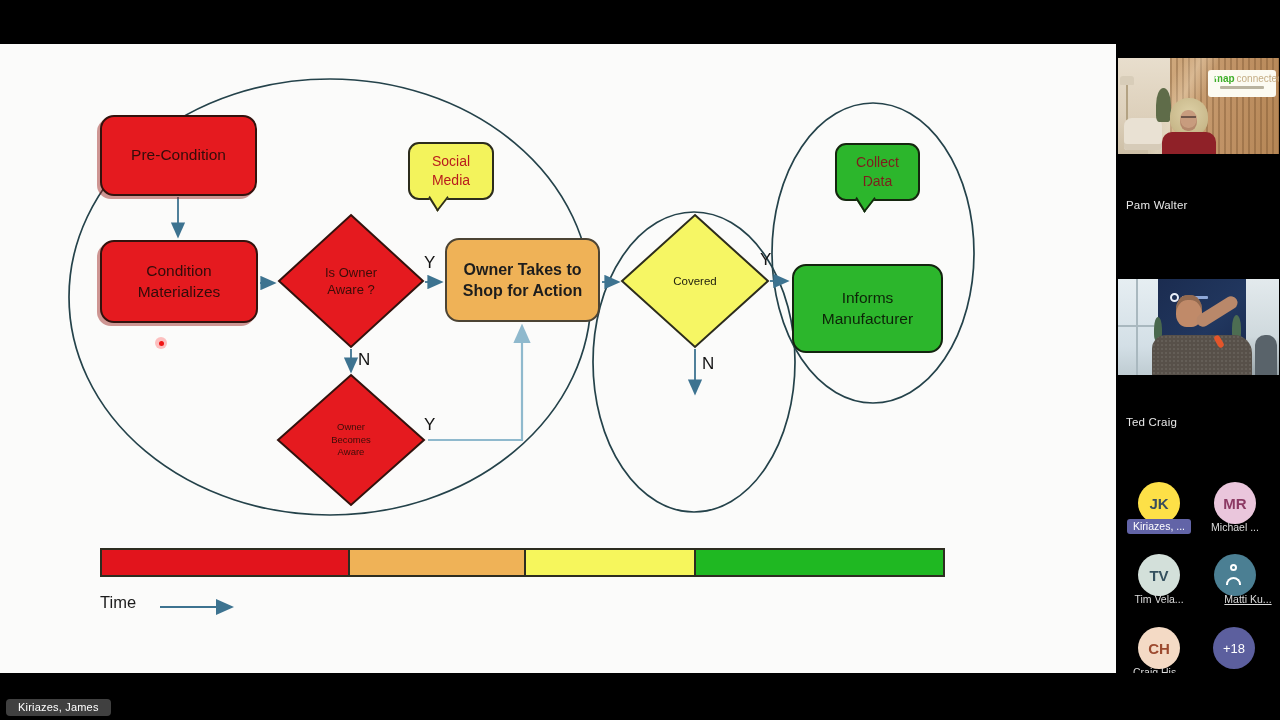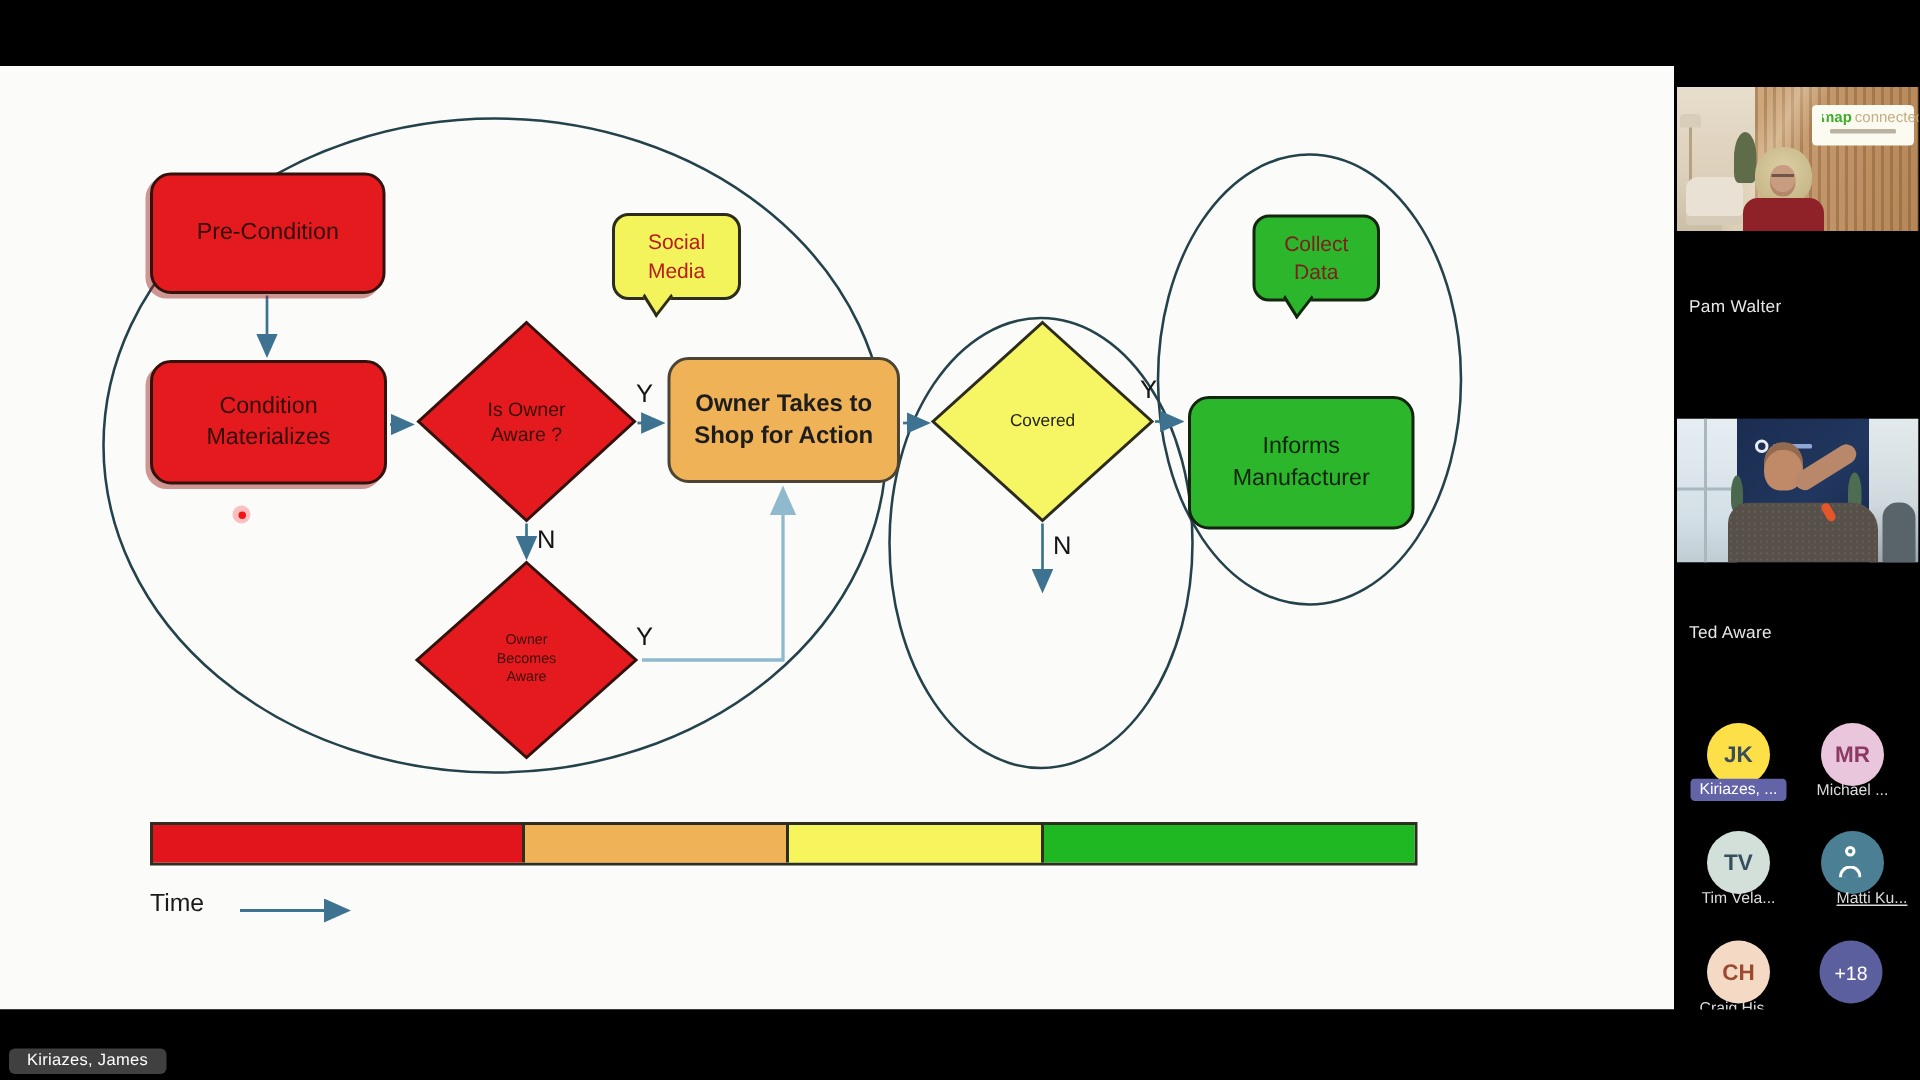--- a/index.html
+++ b/index.html
@@ -223,21 +223,21 @@
       <div class="t2-office"></div>
       <div class="t2-logoQ"></div>
       <div class="t2-logoTxt"></div>
       <div class="t2-plant1"></div>
       <div class="t2-plant2"></div>
       <div class="t2-head"></div>
       <div class="t2-torso"></div>
       <div class="t2-arm"></div>
       <div class="t2-band"></div>
     </div>
-    <div class="vname" style="top:416px;">Ted Aware</div>
+    <div class="vname" style="top:416px;">Ted Craig</div>
 
     <div class="avatar" style="left: 22px; top: 482px; background: #fde047; color: rgb(58, 77, 92);">
       <span>JK</span>
     </div>
     <div class="avatar" style="left: 98px; top: 482px; background: rgb(234, 198, 220); color: rgb(140, 58, 100);">
       <span>MR</span>
     </div>
     <div class="av-label" style="left:3px; top:519px;">
       <span class="pill">Kiriazes, ...</span>
     </div>

